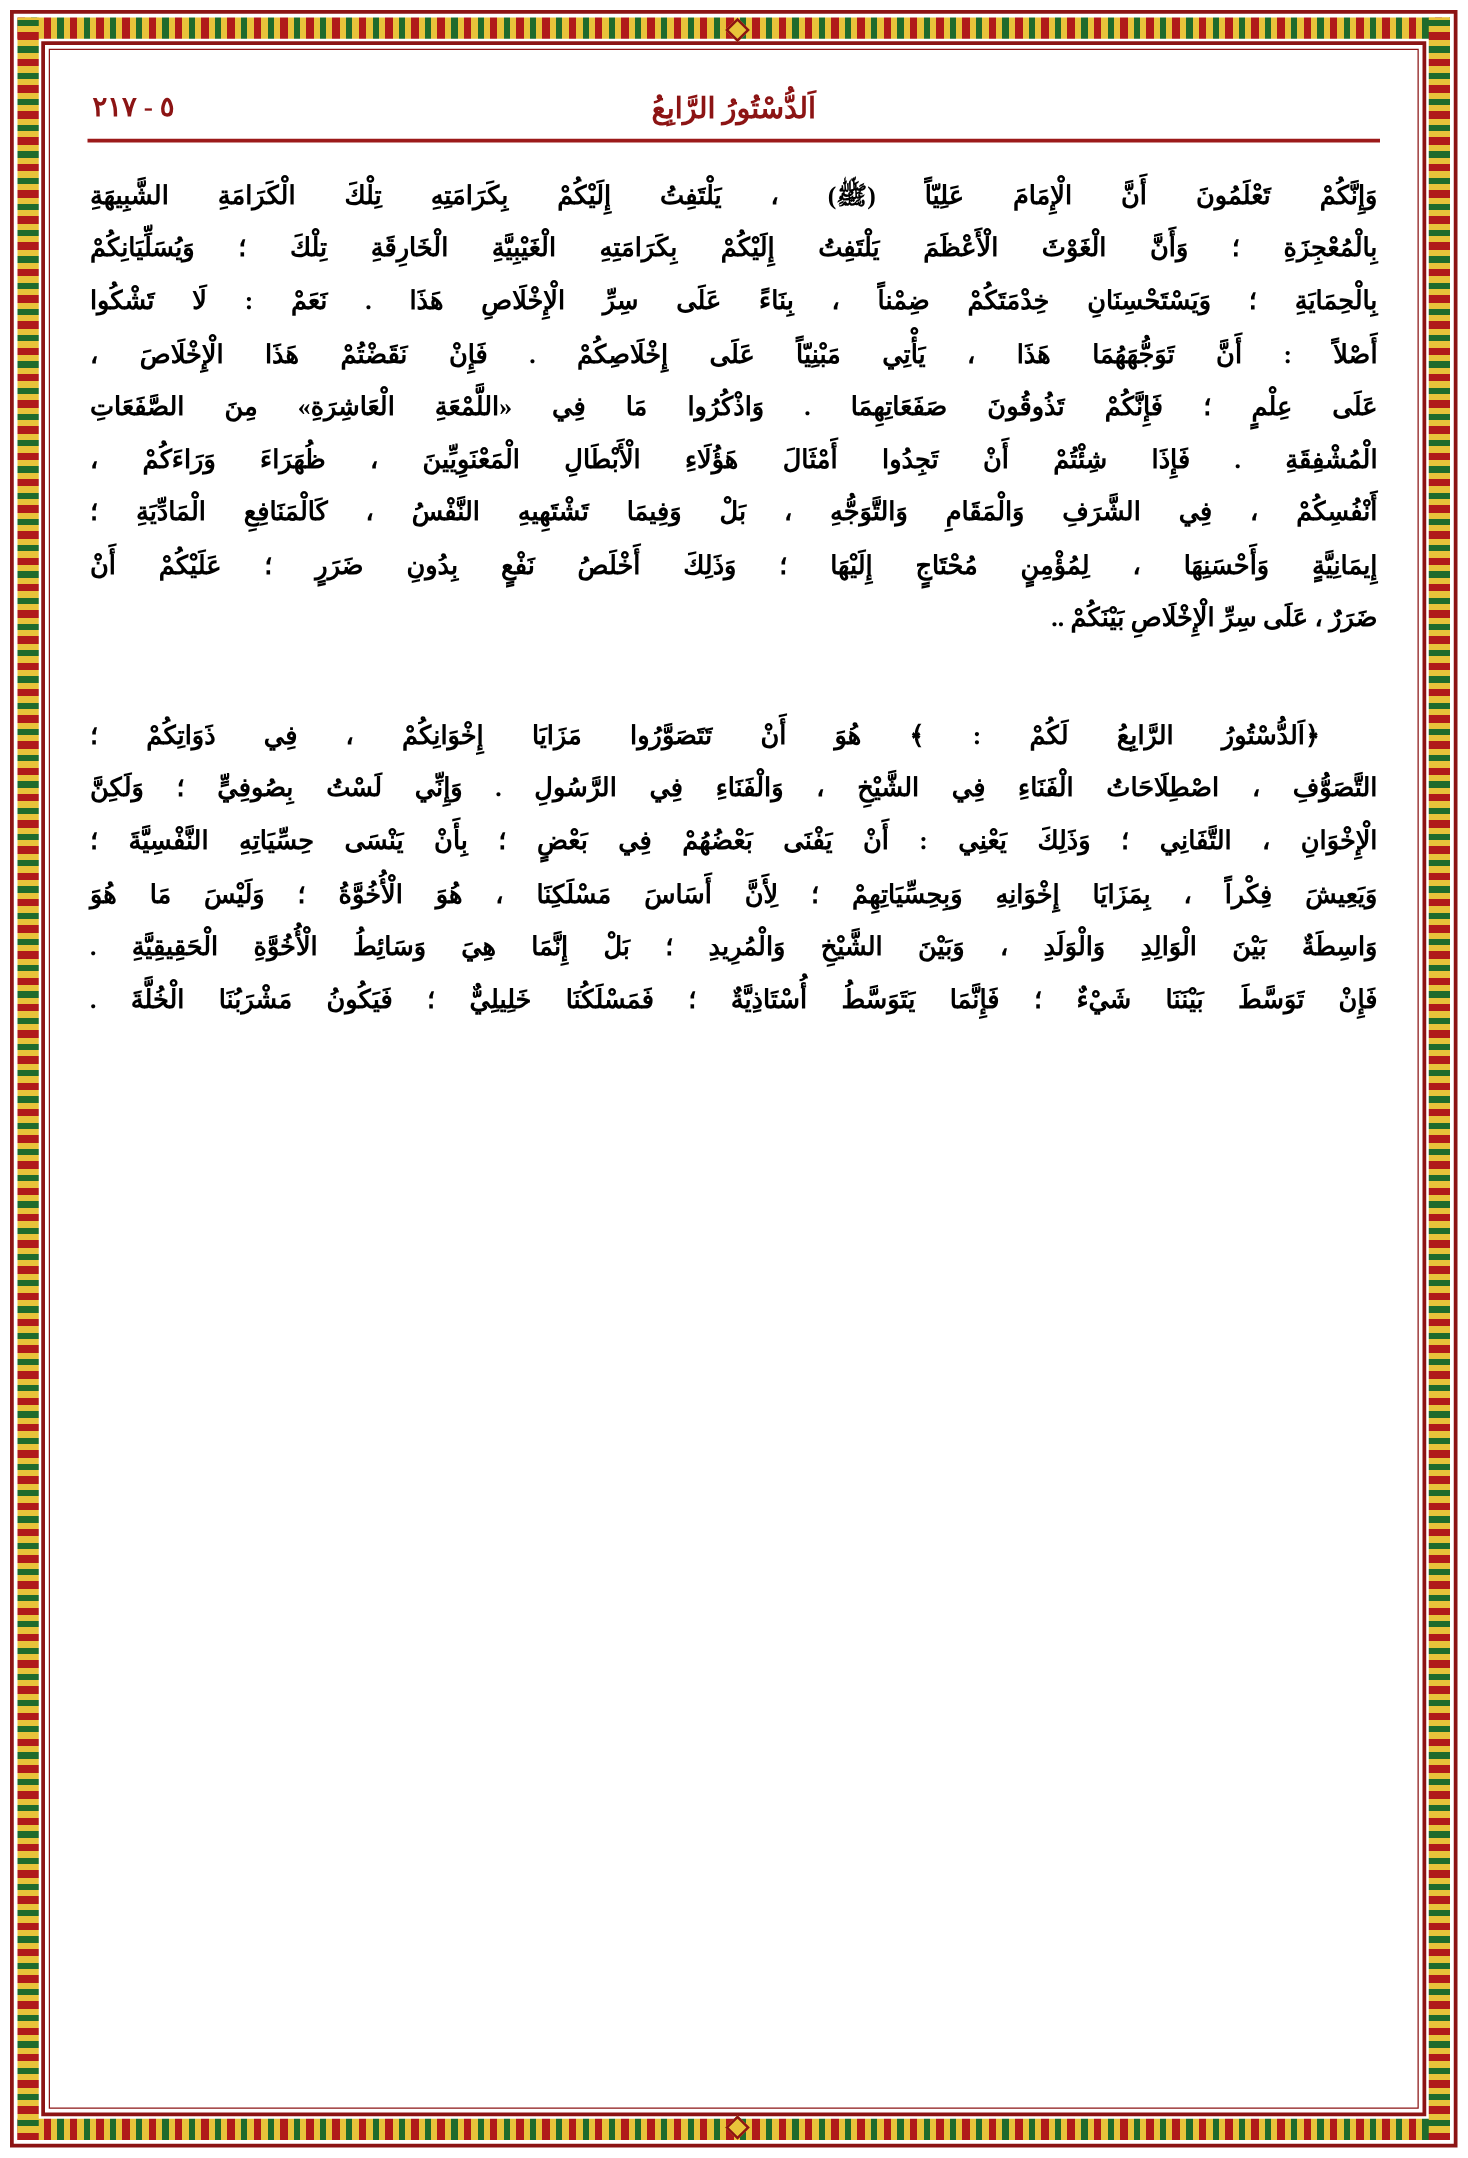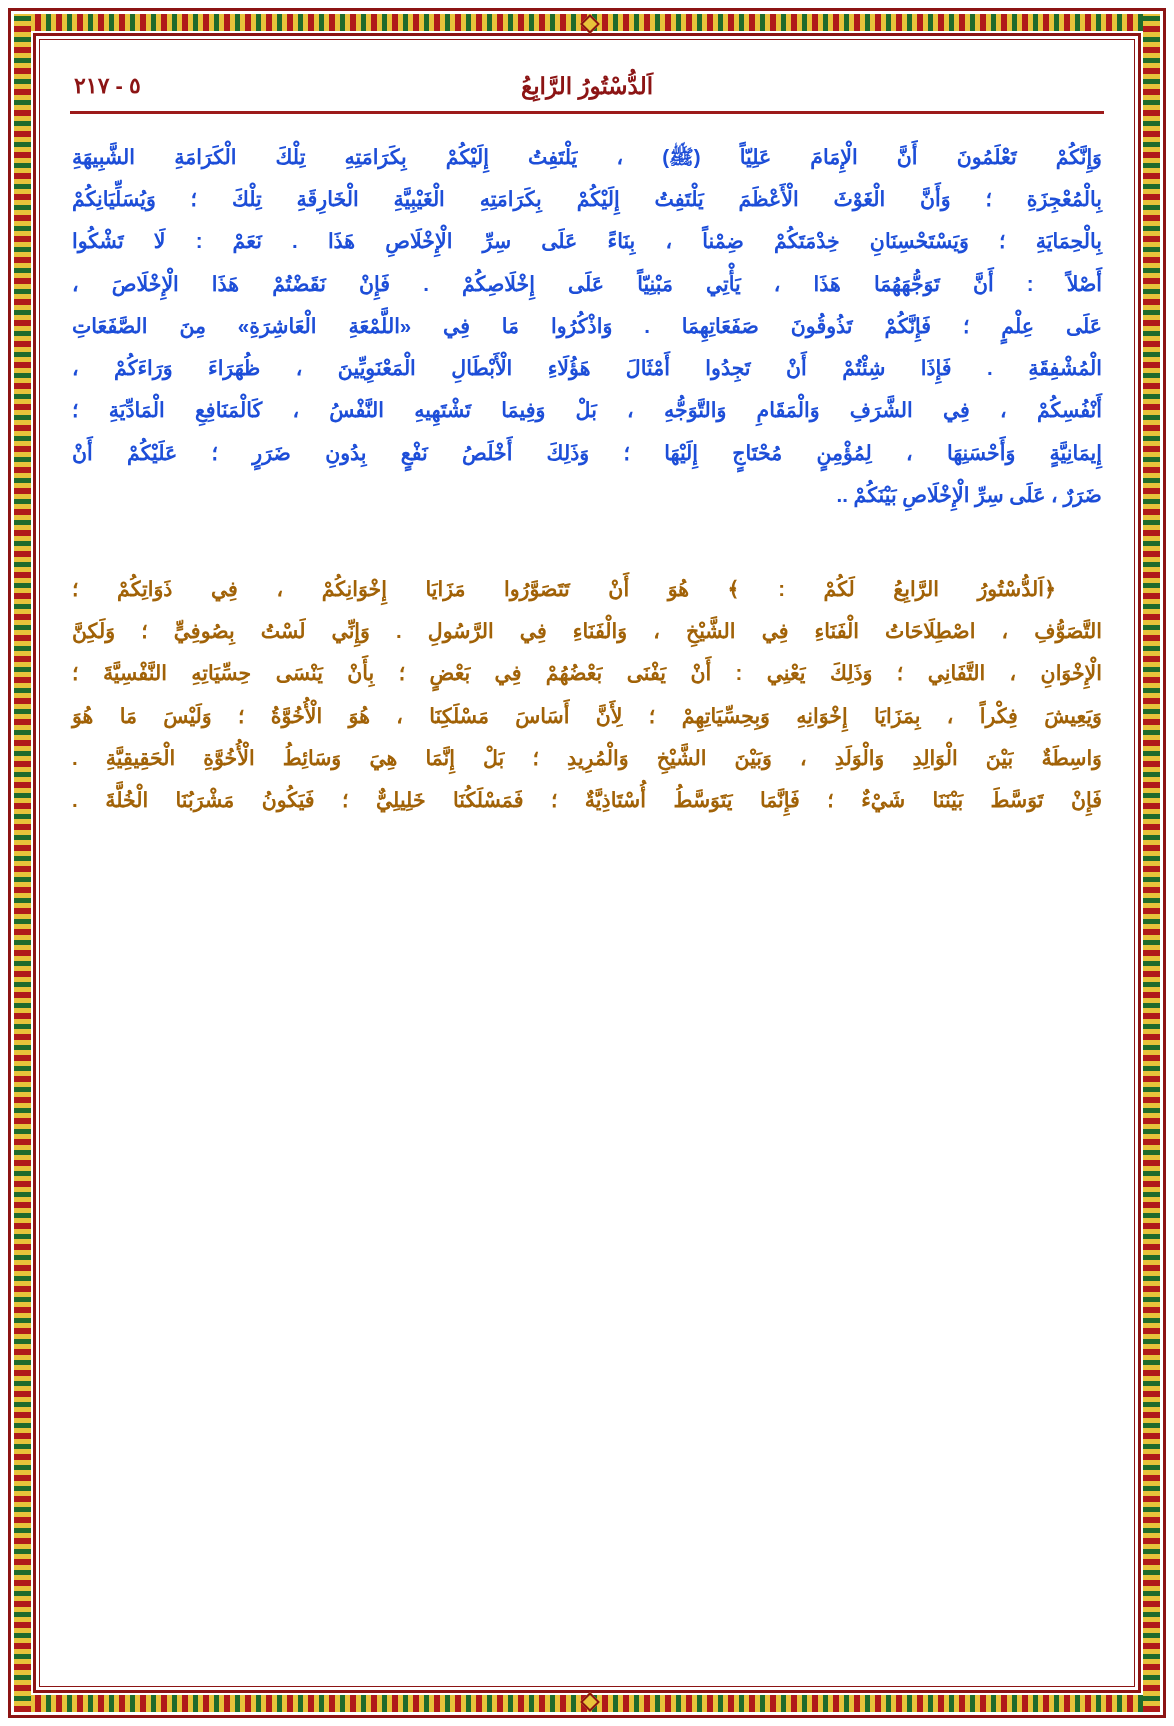--- a/index.html
+++ b/index.html
@@ -6,21 +6,21 @@
     margin: 0;
     padding: 0;
     background: #ffffff;
   }
   .page {
     position: relative;
     width: 1174px;
     height: 1726px;
     background: #ffffff;
     box-sizing: border-box;
-    font-family: Liberation Sans, sans-serif;
+    font-family: Liberation Serif, serif;
     overflow: hidden;
   }
 
   
   .frame-outer {
     position: absolute;
     top: 8px; left: 8px; right: 8px; bottom: 8px;
     border: 3px solid #8c1414;
     box-sizing: border-box;
   }
@@ -105,33 +105,33 @@
 
   .rule {
     margin: 12px 8px 0 8px;
     height: 0;
     border-top: 3px solid #9c1a1a;
   }
 
   .body-text {
     margin-top: 22px;
     padding: 0 10px;
-    color: #1d4ed8;
+    color: #000000;
     font-size: 20.5px;
     line-height: 2.06;
     text-align: justify;
     text-align-last: justify;
     direction: rtl;
     font-weight: bold;
   }
   .body-text p { margin: 0 0 0 0; }
   .para-gap { height: 30px; }
 
   .section-two {
-    color: #a16207;
+    color: #000000;
   }
   .indent { display: inline-block; width: 46px; }
 </style>
 </head>
 <body>
 
 <div class="page">
 
   <div class="frame-outer"></div>
   <div class="band-deco band-top"></div>

